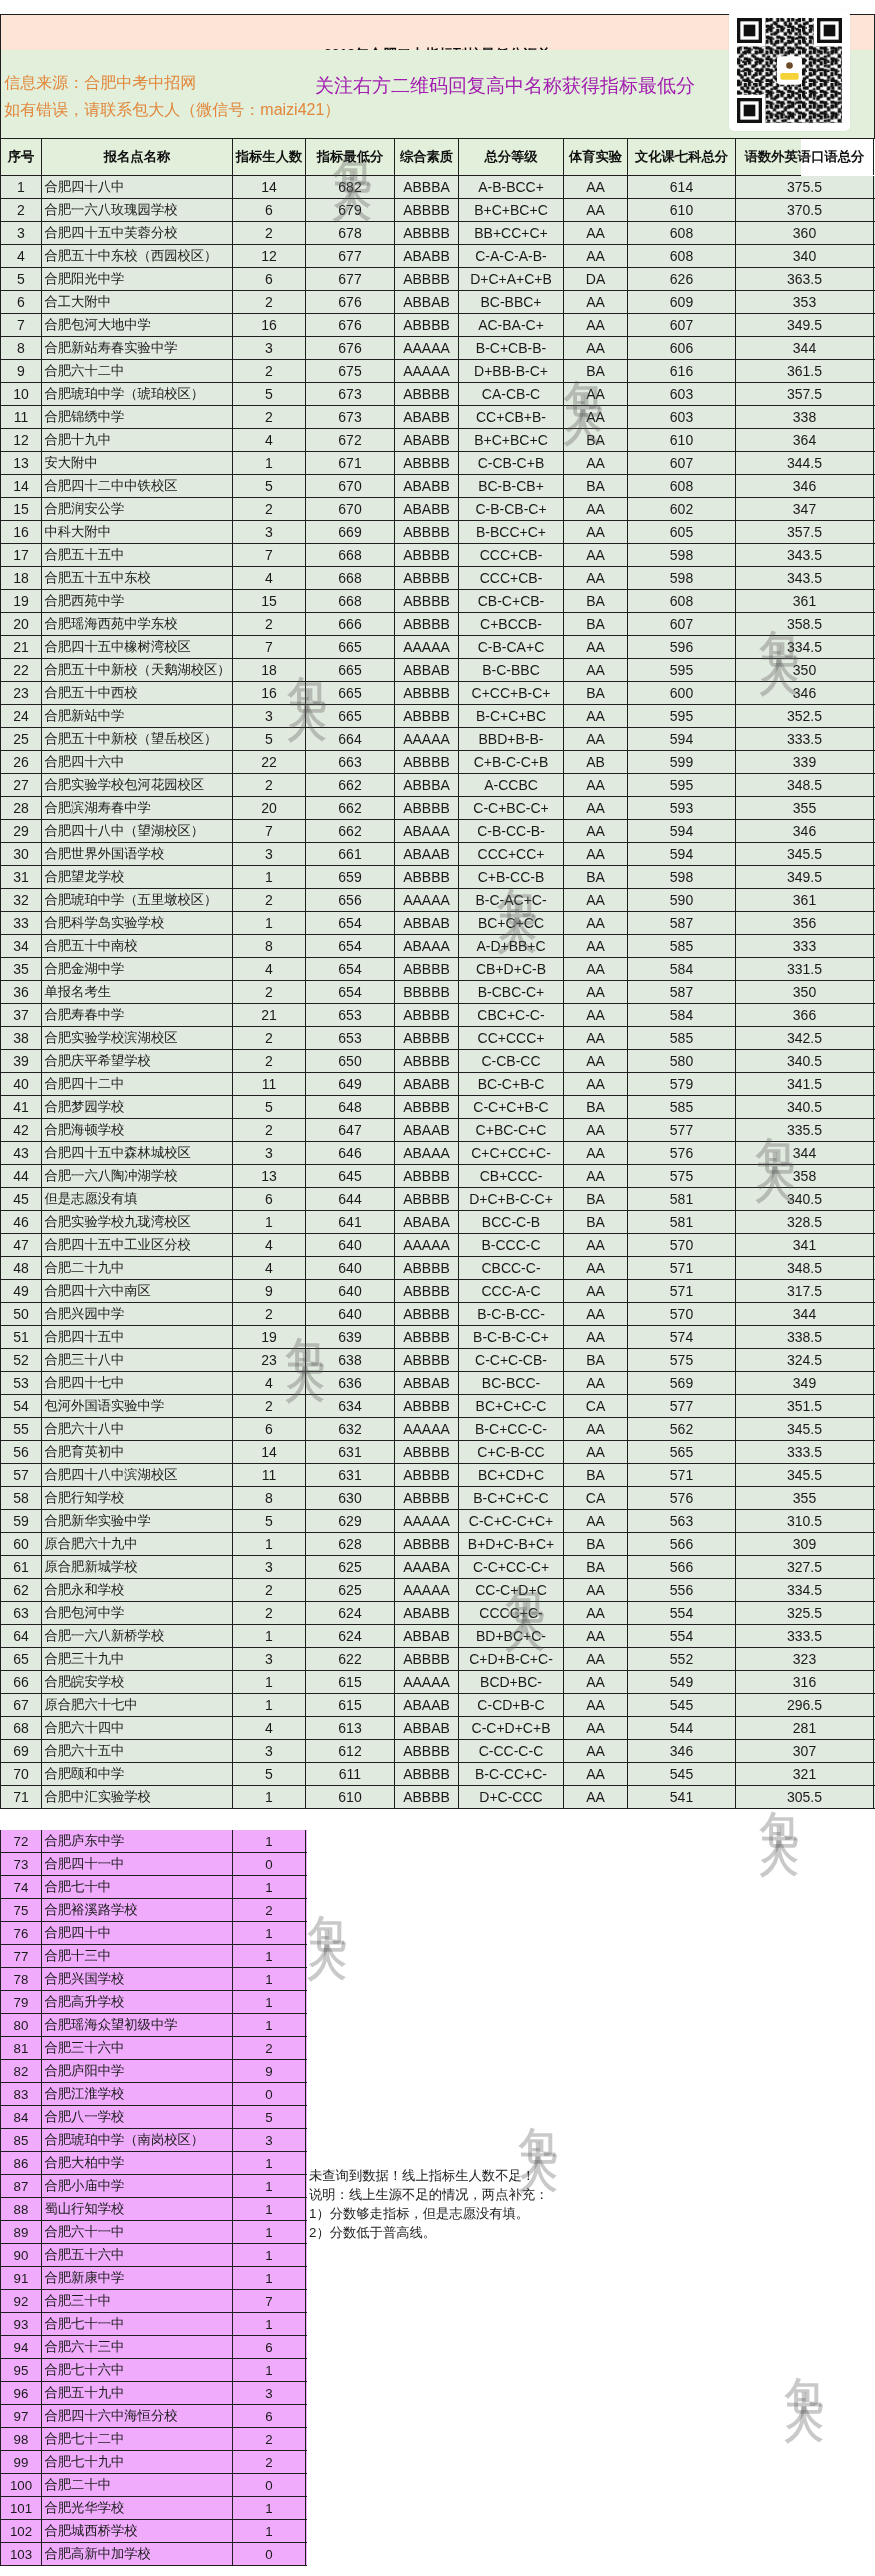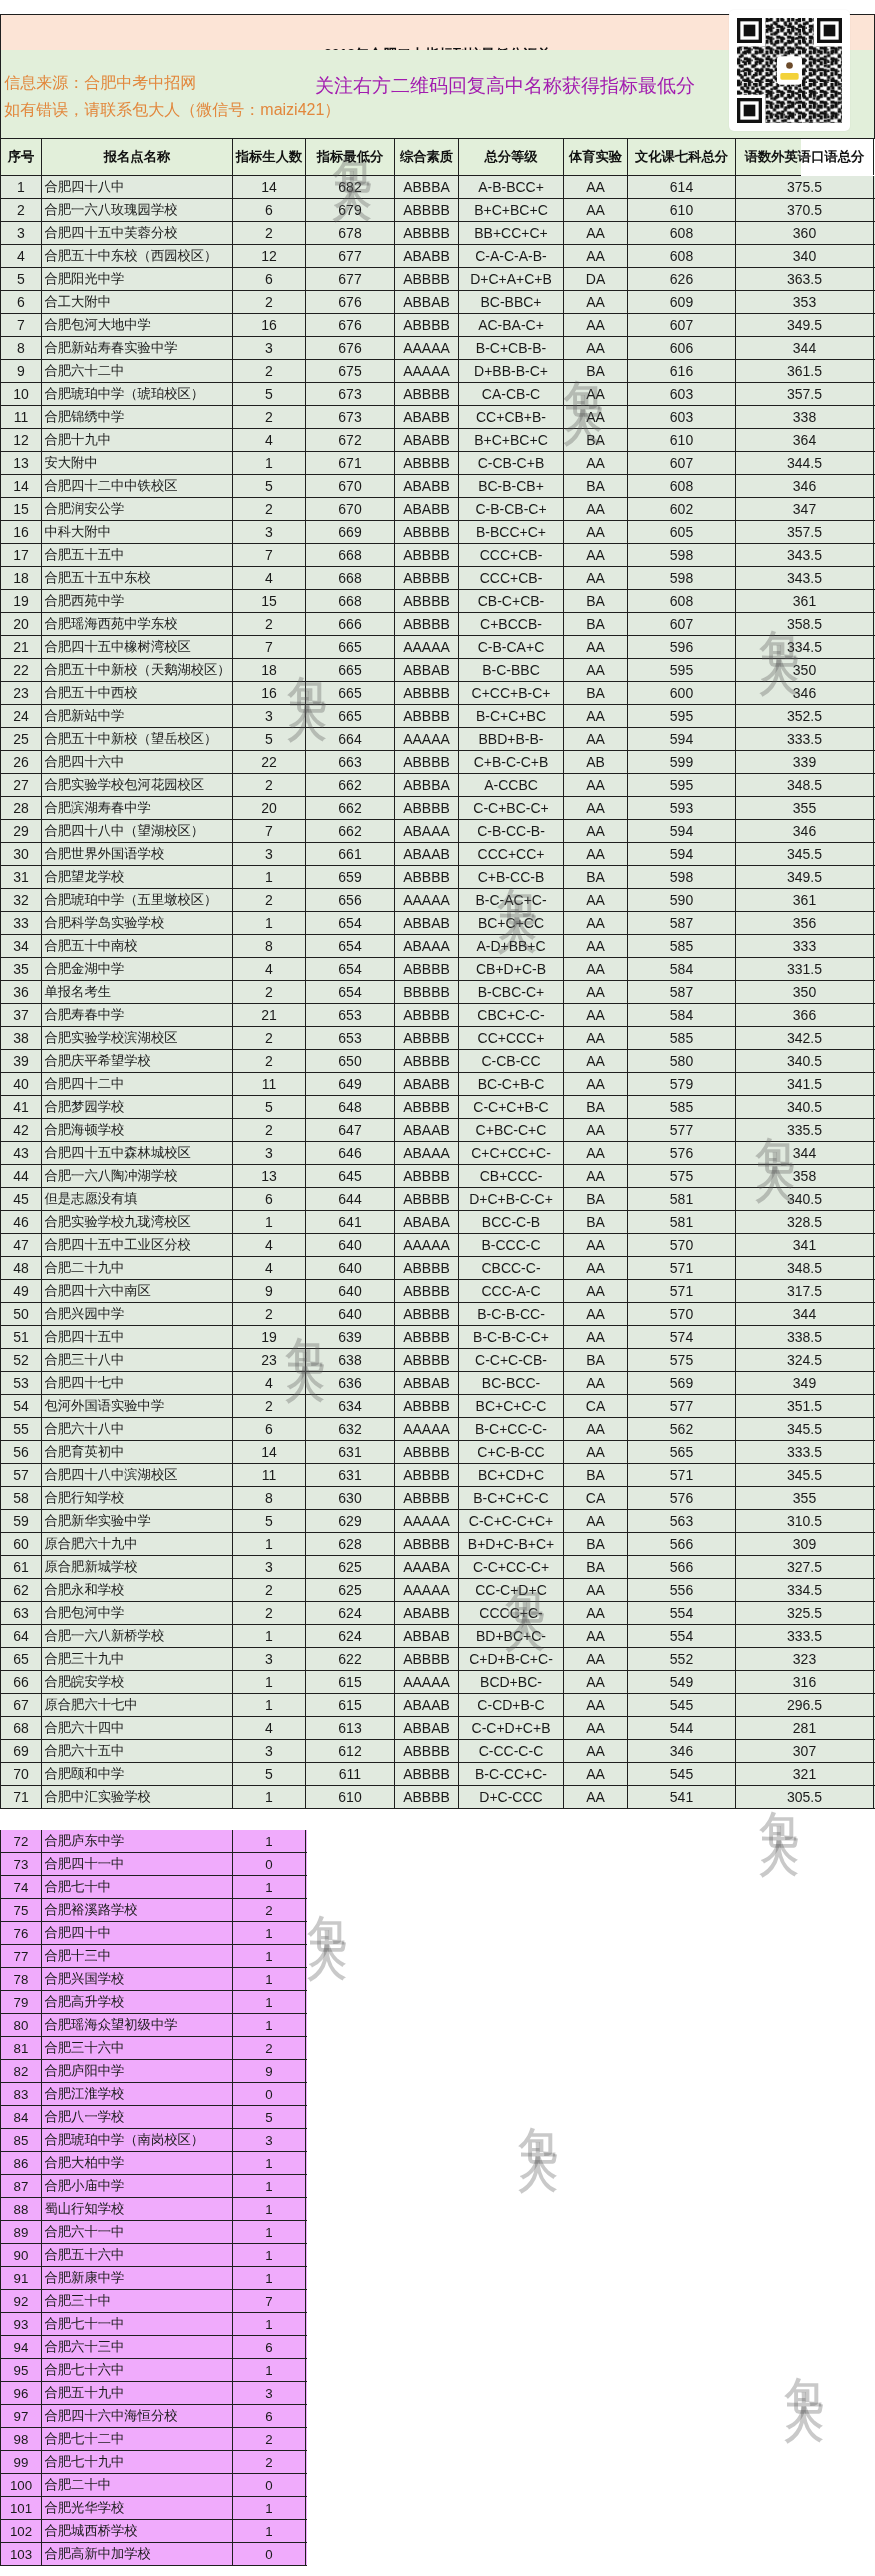--- a/index.html
+++ b/index.html
@@ -1054,20 +1054,26 @@
         <div class="cell col1">合肥城西桥学校</div>
         <div class="cell col2">1</div>
       </div>
       <div class="row extra-row">
         <div class="cell col0">103</div>
         <div class="cell col1">合肥高新中加学校</div>
         <div class="cell col2">0</div>
       </div>
     </div>
 
+  <div class="notes">
+    <div>未查询到数据！线上指标生人数不足！</div>
+    <div>说明：线上生源不足的情况，两点补充：</div>
+    <div>1）分数够走指标，但是志愿没有填。</div>
+    <div>2）分数低于普高线。</div>
+  </div>
 
   <div class="wm" style="left:326px;top:125px">包大人</div>
   <div class="wm" style="left:557px;top:349px">包大人</div>
   <div class="wm" style="left:281px;top:645px">包大人</div>
   <div class="wm" style="left:753px;top:599px">包大人</div>
   <div class="wm" style="left:491px;top:857px">包大人</div>
   <div class="wm" style="left:749px;top:1106px">包大人</div>
   <div class="wm" style="left:279px;top:1306px">包大人</div>
   <div class="wm" style="left:499px;top:1555px">包大人</div>
   <div class="wm" style="left:753px;top:1780px">包大人</div>

